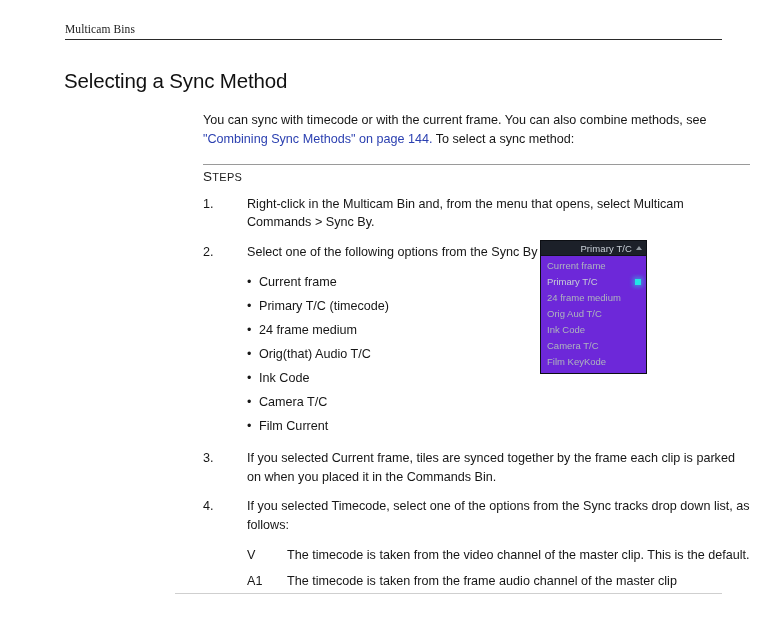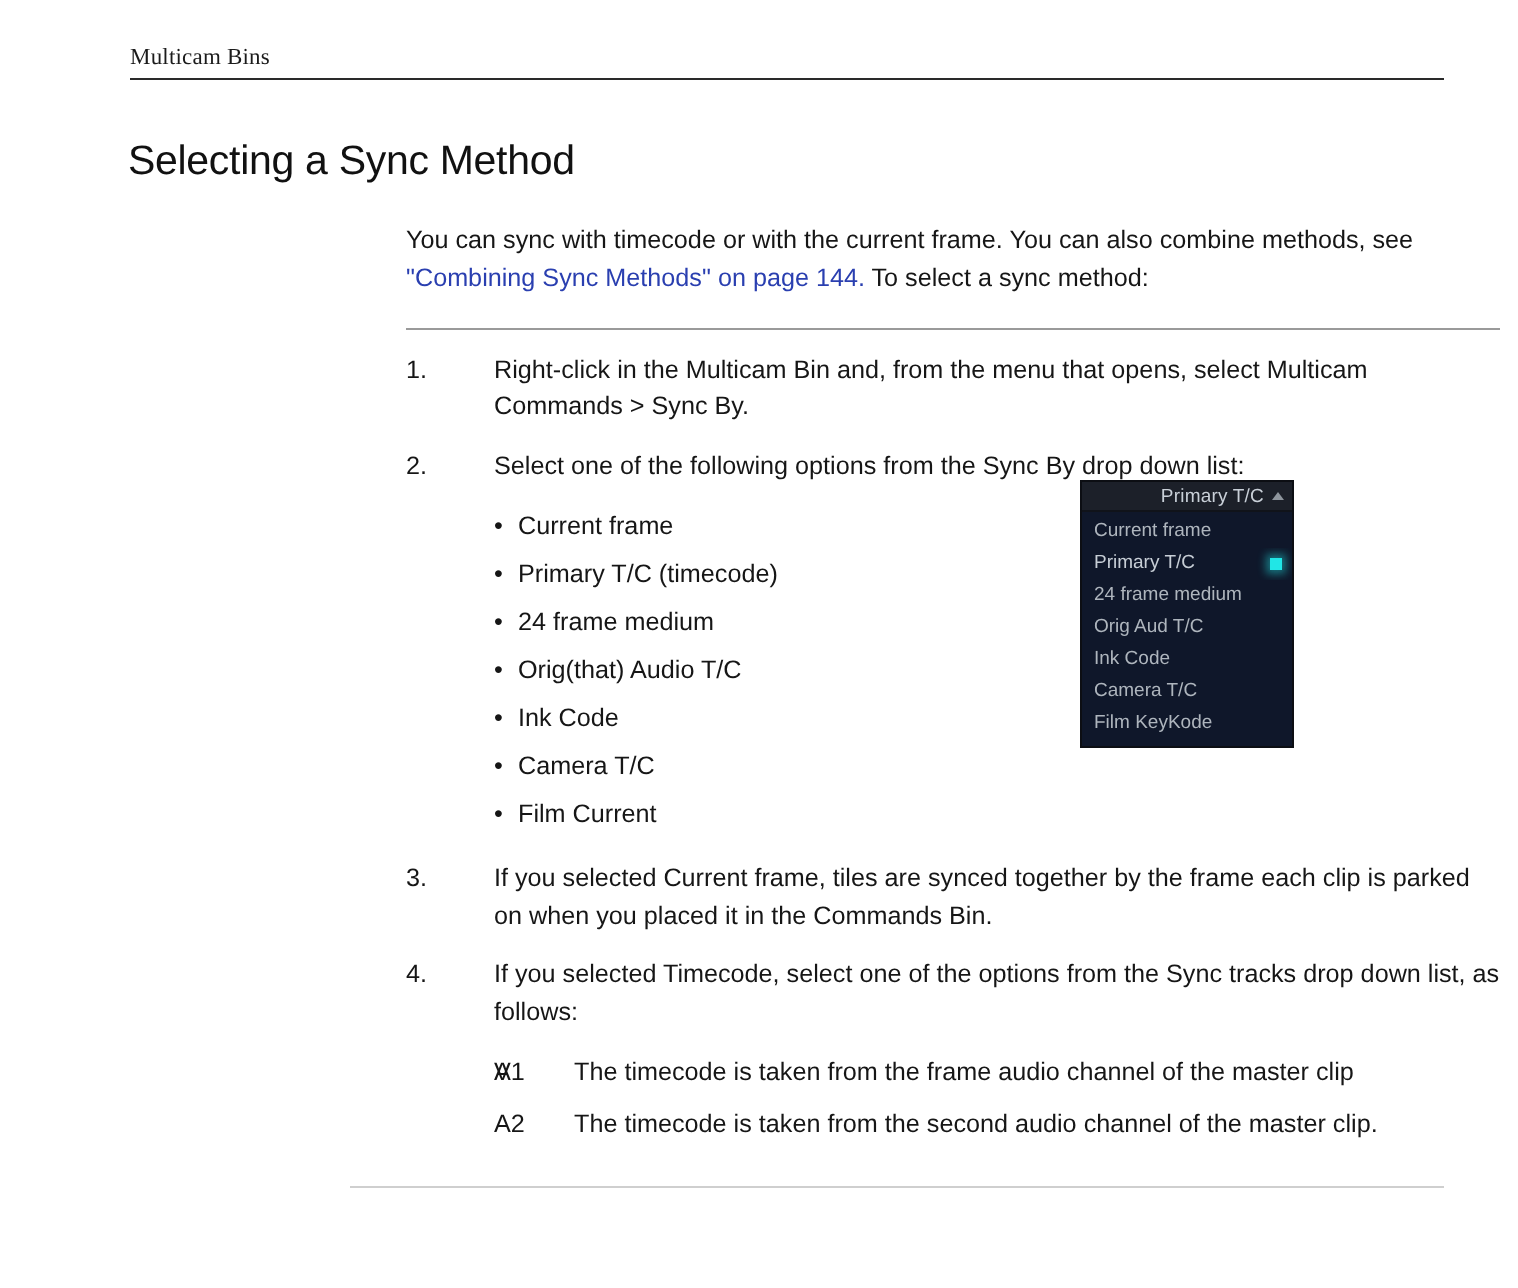--- a/index.html
+++ b/index.html
@@ -152,21 +152,21 @@
     background: #cfcfcf;
   }
 
   
   .dropdown-figure {
     position: absolute;
     left: 540px;
     top: 240px;
     width: 107px;
     height: 134px;
-    background: #0f172a;
+    background: #6d28d9;
     border: 1px solid #0c0e13;
     box-sizing: border-box;
     font-size: 9.5px;
     color: #b9c0c8;
     user-select: none;
   }
   .dropdown-header {
     height: 15px;
     background: #1c2029;
     display: flex;
@@ -226,20 +226,21 @@
   <div class="page-header-rule"></div>
 </div>
 
 <h1 class="chapter-heading">Selecting a Sync Method</h1>
 
 <div class="content">
 
   <p class="intro"><span>You can sync with timecode or with the current frame. You can also combine methods, see </span><a href="#" class="doc-link">"Combining Sync Methods" on page 144.</a><span> To select a sync method:</span></p>
 
   <div class="steps-rule"></div>
+  <div class="steps-label"><span class="cap-first">S</span><span>TEPS</span></div>
 
   <div class="step">
     <span class="step-number">1.</span>
     <span>Right-click in the Multicam Bin and, from the menu that opens, select Multicam Commands &gt; Sync By.</span>
   </div>
 
   <div class="step">
     <span class="step-number">2.</span>
     <span>Select one of the following options from the Sync By drop down list:</span>
   </div>
@@ -281,29 +282,26 @@
   </div>
 
   <div class="step">
     <span class="step-number">4.</span>
     <span>If you selected Timecode, select one of the options from the Sync tracks drop down list, as follows:</span>
   </div>
 
   <div class="def-list">
     <div class="def-row">
       <span class="def-term">V</span>
+      <span>The timecode is taken from the video channel of the master clip. This is the default.</span>
     </div>
     <div class="def-row">
       <span class="def-term">A1</span>
       <span>The timecode is taken from the frame audio channel of the master clip</span>
     </div>
-    <div class="def-row">
-      <span class="def-term">A2</span>
-      <span>The timecode is taken from the second audio channel of the master clip.</span>
-    </div>
   </div>
 
 </div>
 
 <div class="dropdown-figure">
   <div class="dropdown-header">
     <span class="dropdown-header-label">Primary T/C</span>
     <span class="dropdown-caret"></span>
   </div>
   <ul class="dropdown-list">

